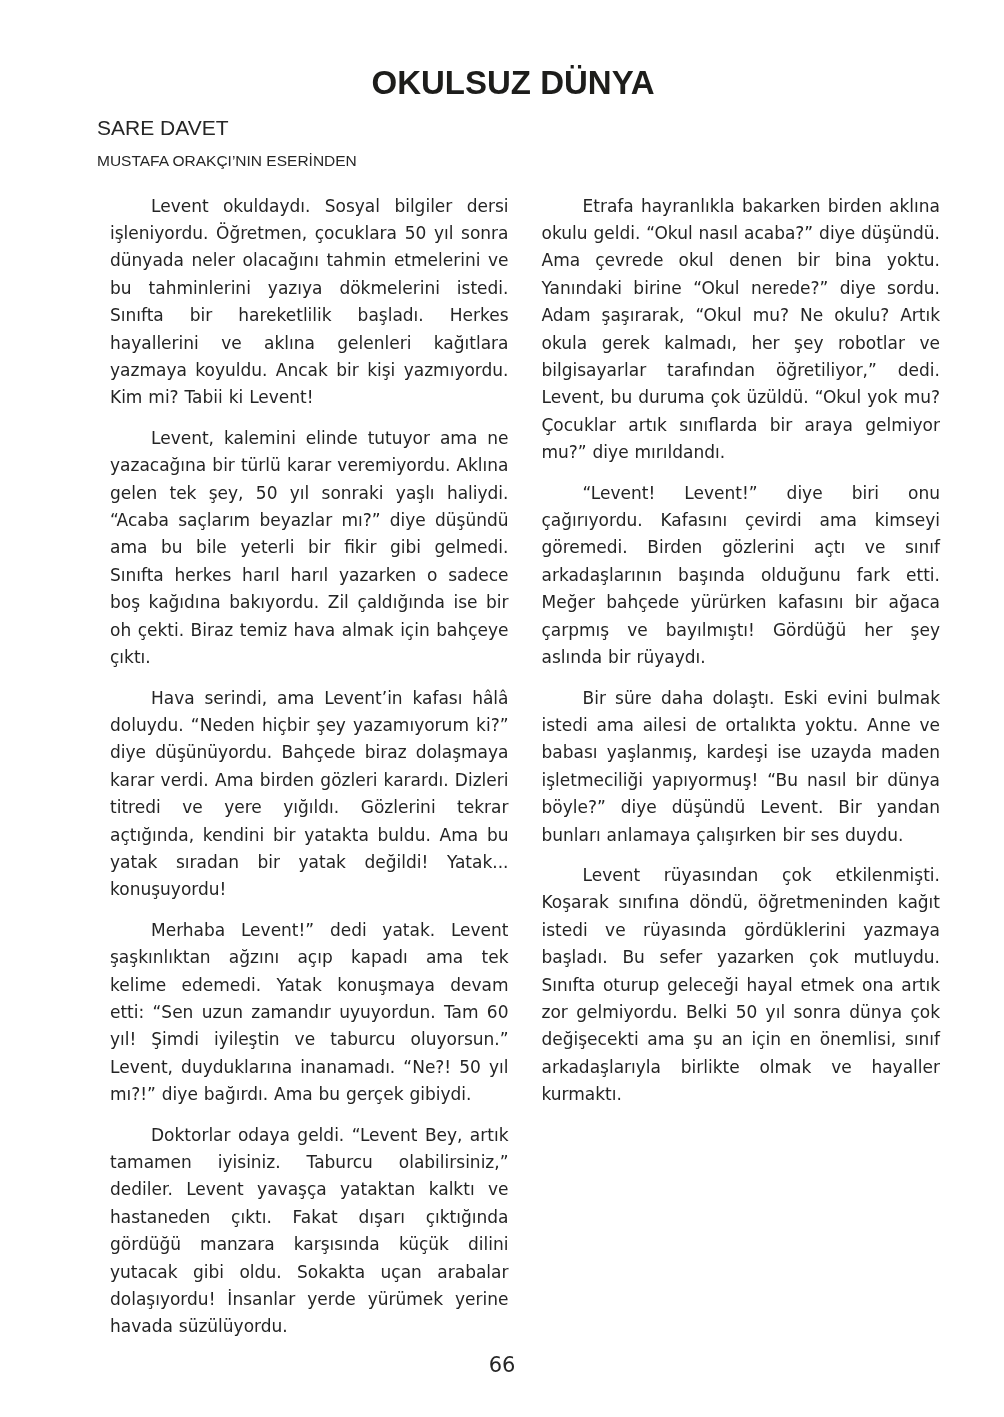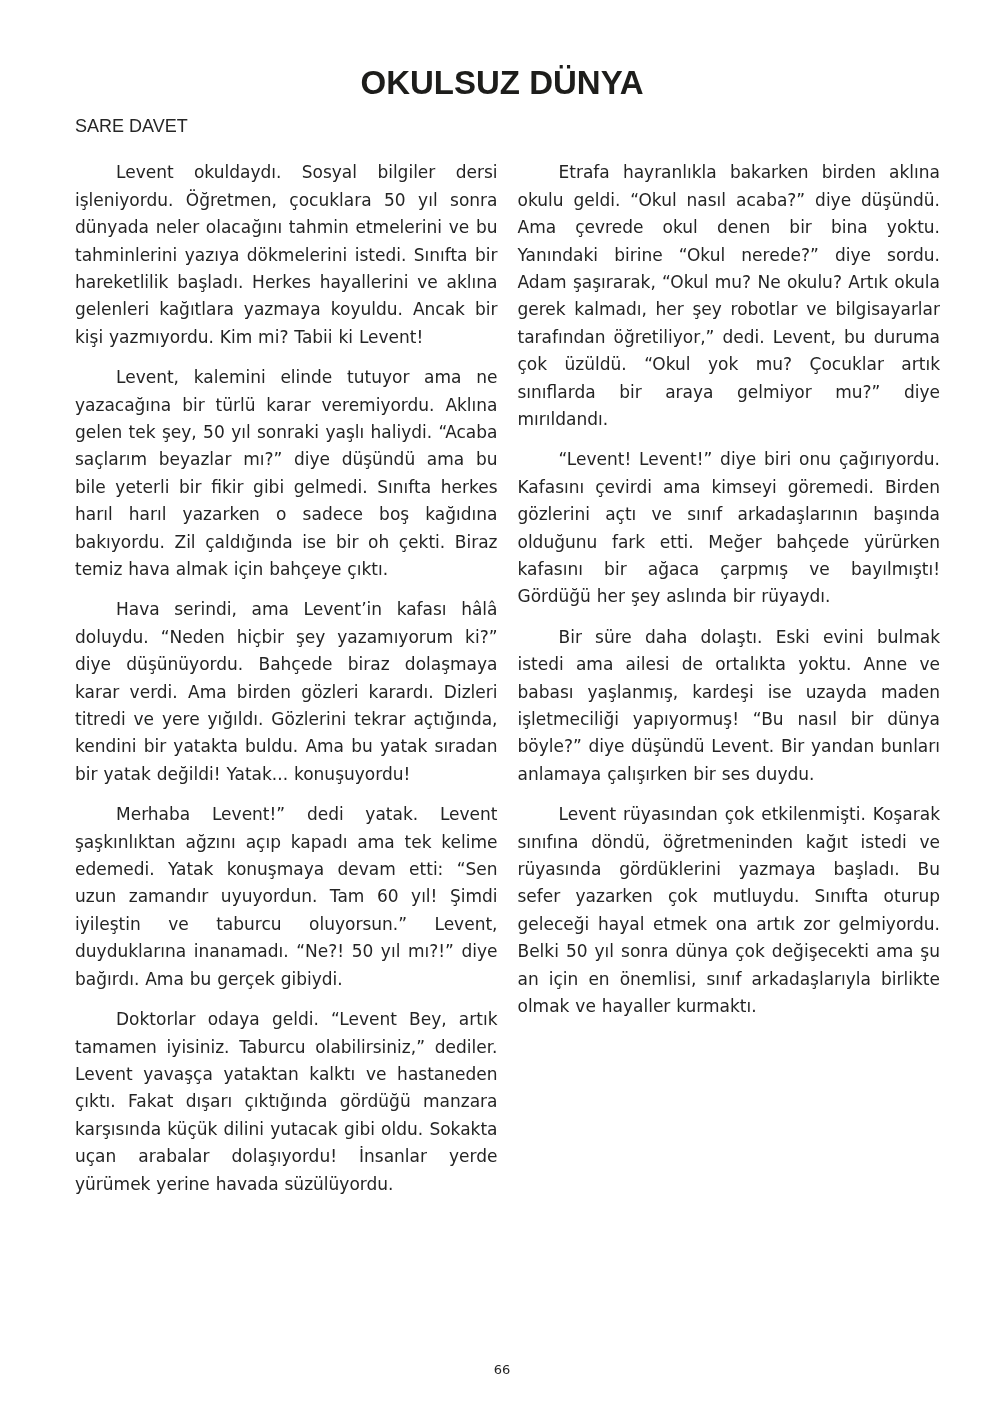--- a/index.html
+++ b/index.html
@@ -11,82 +11,85 @@
     height: 1417px;
     background: #ffffff;
     position: relative;
     overflow: hidden;
     font-family: "DejaVu Sans", "Liberation Sans", sans-serif;
     color: #262626;
   }
   .page {
     position: absolute;
     inset: 0;
+    padding-left: 22px;
   }
   .doc-title {
     margin: 0;
     padding-top: 66px;
     text-align: center;
     font-family: "Liberation Sans", sans-serif;
     font-weight: 700;
     font-size: 33px;
     line-height: 1.05;
     letter-spacing: 0px;
     color: #1d1d1b;
   }
   .author {
     margin: 15px 0 0 75px;
     font-family: "Liberation Sans", sans-serif;
-    font-size: 18px;
+    font-size: 21px;
     line-height: 1.15;
     color: #262626;
   }
   .source {
     margin: 12px 0 0 75px;
     font-family: "Liberation Sans", sans-serif;
     font-size: 15.5px;
     line-height: 1.15;
     color: #262626;
   }
   .columns {
     display: flex;
     gap: 20px;
     margin: 23px 64px 0 75px;
   }
   .col {
     flex: 1 1 0;
     min-width: 0;
+    margin-left: 13px;
   }
   .col p.para {
     margin: 0 0 13px 0;
     font-size: 17px;
     line-height: 27.4px;
     text-align: justify;
     text-indent: 41px;
     word-spacing: 0.5px;
     color: #242424;
   }
   .footer {
     position: absolute;
     left: 0;
     right: 0;
     bottom: 40px;
     text-align: center;
-    font-size: 13px;
+    font-size: 21px;
     color: #262626;
   }
 </style>
 </head>
 <body>
 
 <div class="page">
 
   <header>
     <h1 class="doc-title">OKULSUZ DÜNYA</h1>
     <div class="author">SARE DAVET</div>
+    <div class="source">MUSTAFA ORAKÇI’NIN ESERİNDEN</div>
   </header>
 
   <main class="columns">
     <div class="col">
         <p class="para">Levent okuldaydı. Sosyal bilgiler dersi işleniyordu. Öğretmen, çocuklara 50 yıl sonra dünyada neler olacağını tahmin etmelerini ve bu tahminlerini yazıya dökmelerini istedi. Sınıfta bir hareketlilik başladı. Herkes hayallerini ve aklına gelenleri kağıtlara yazmaya koyuldu. Ancak bir kişi yazmıyordu. Kim mi? Tabii ki Levent!</p>
         <p class="para">Levent, kalemini elinde tutuyor ama ne yazacağına bir türlü karar veremiyordu. Aklına gelen tek şey, 50 yıl sonraki yaşlı haliydi. “Acaba saçlarım beyazlar mı?” diye düşündü ama bu bile yeterli bir fikir gibi gelmedi. Sınıfta herkes harıl harıl yazarken o sadece boş kağıdına bakıyordu. Zil çaldığında ise bir oh çekti. Biraz temiz hava almak için bahçeye çıktı.</p>
         <p class="para">Hava serindi, ama Levent’in kafası hâlâ doluydu. “Neden hiçbir şey yazamıyorum ki?” diye düşünüyordu. Bahçede biraz dolaşmaya karar verdi. Ama birden gözleri karardı. Dizleri titredi ve yere yığıldı. Gözlerini tekrar açtığında, kendini bir yatakta buldu. Ama bu yatak sıradan bir yatak değildi! Yatak... konuşuyordu!</p>
         <p class="para">Merhaba Levent!” dedi yatak. Levent şaşkınlıktan ağzını açıp kapadı ama tek kelime edemedi. Yatak konuşmaya devam etti: “Sen uzun zamandır uyuyordun. Tam 60 yıl! Şimdi iyileştin ve taburcu oluyorsun.” Levent, duyduklarına inanamadı. “Ne?! 50 yıl mı?!” diye bağırdı. Ama bu gerçek gibiydi.</p>
         <p class="para">Doktorlar odaya geldi. “Levent Bey, artık tamamen iyisiniz. Taburcu olabilirsiniz,” dediler. Levent yavaşça yataktan kalktı ve hastaneden çıktı. Fakat dışarı çıktığında gördüğü manzara karşısında küçük dilini yutacak gibi oldu. Sokakta uçan arabalar dolaşıyordu! İnsanlar yerde yürümek yerine havada süzülüyordu.</p>
       </div>

